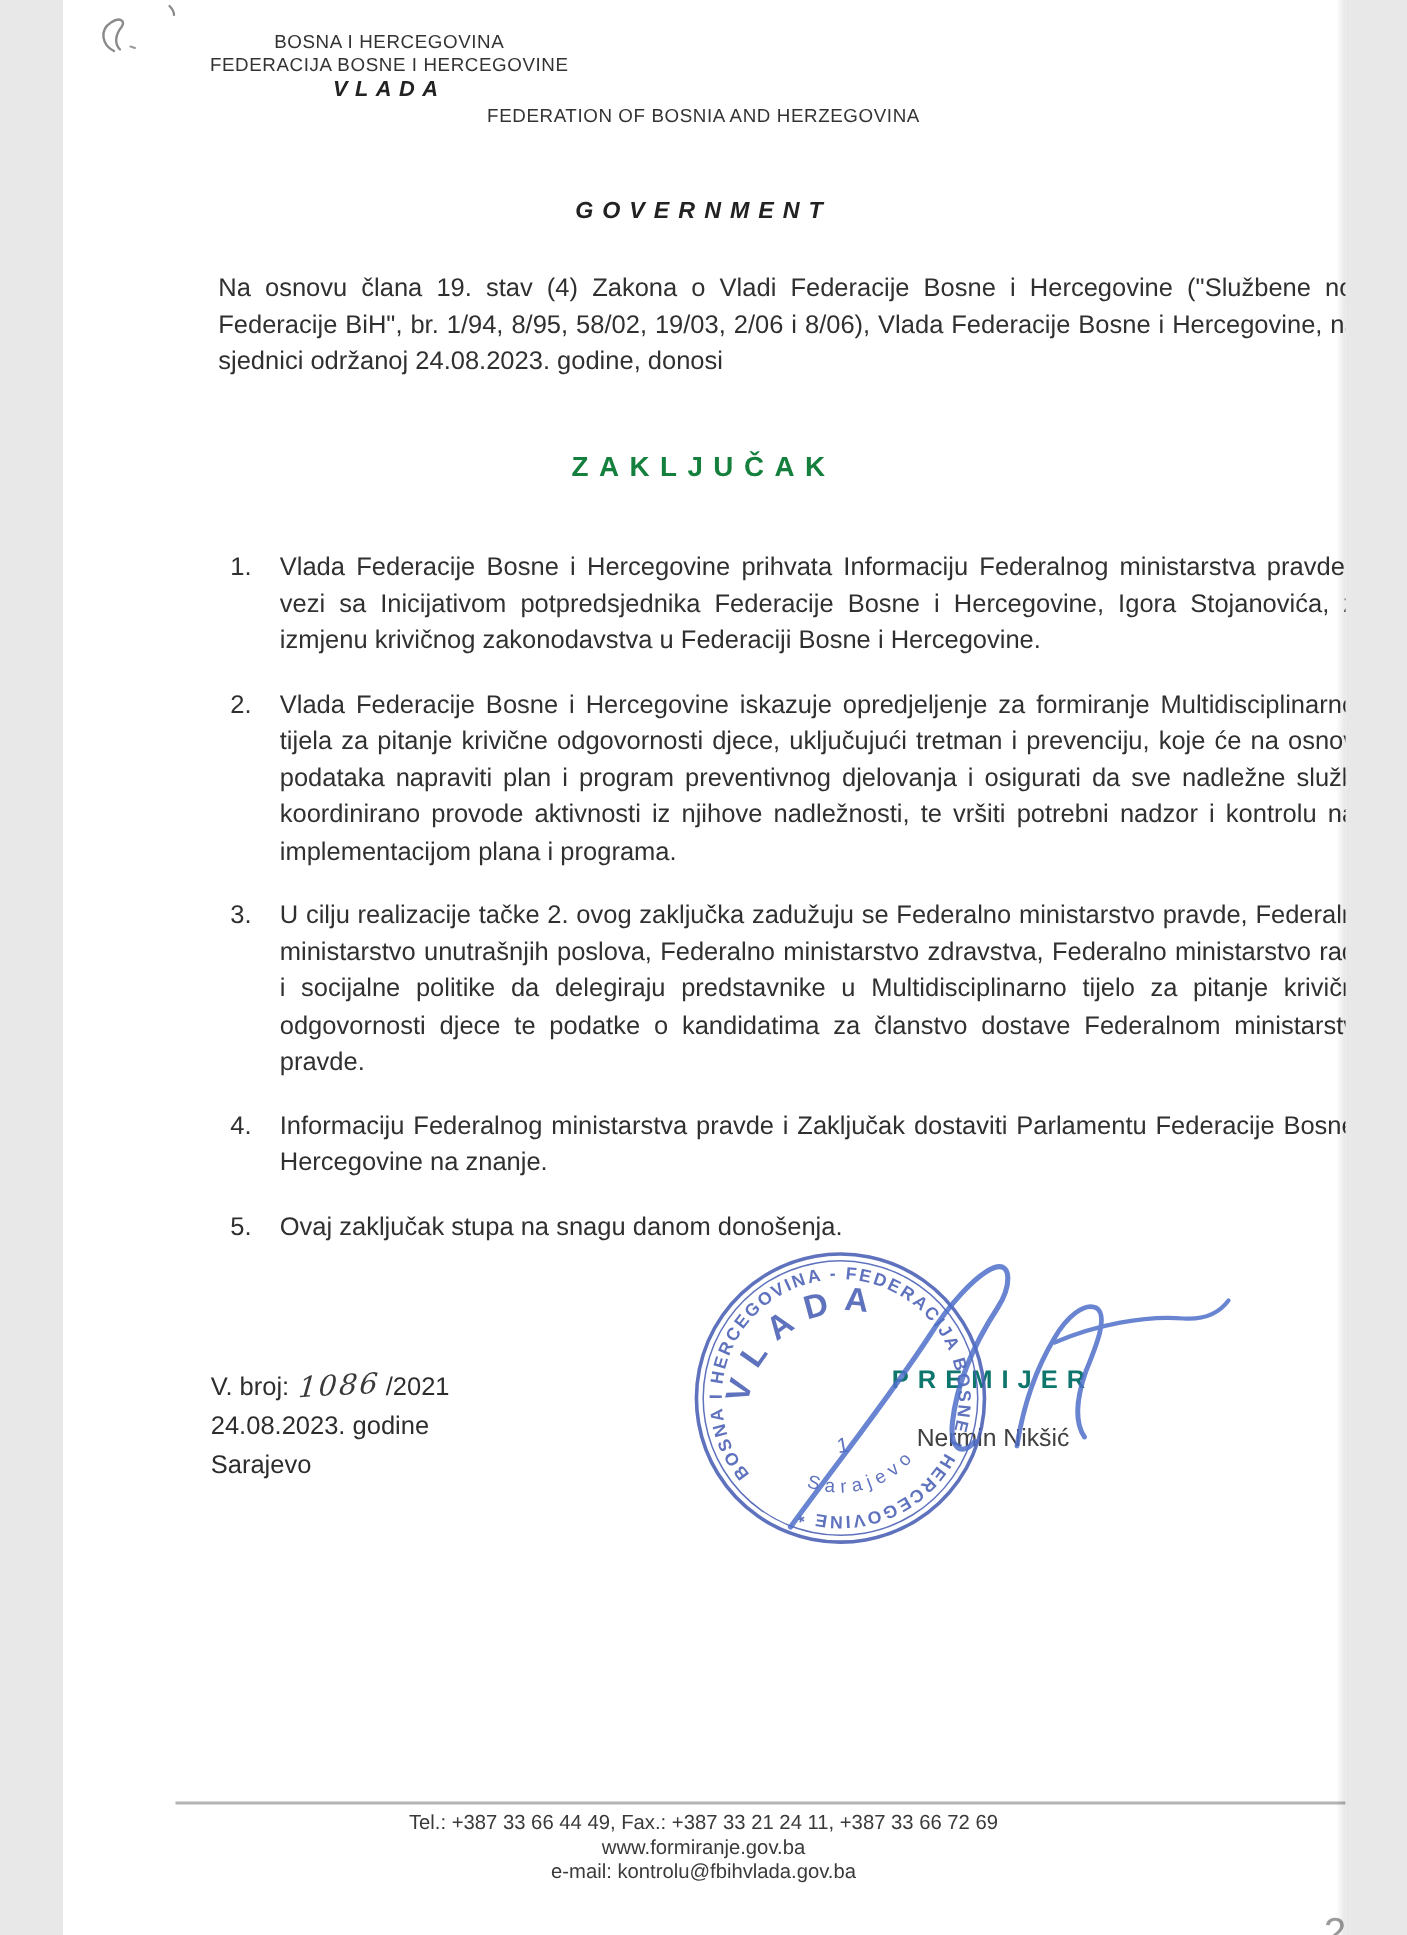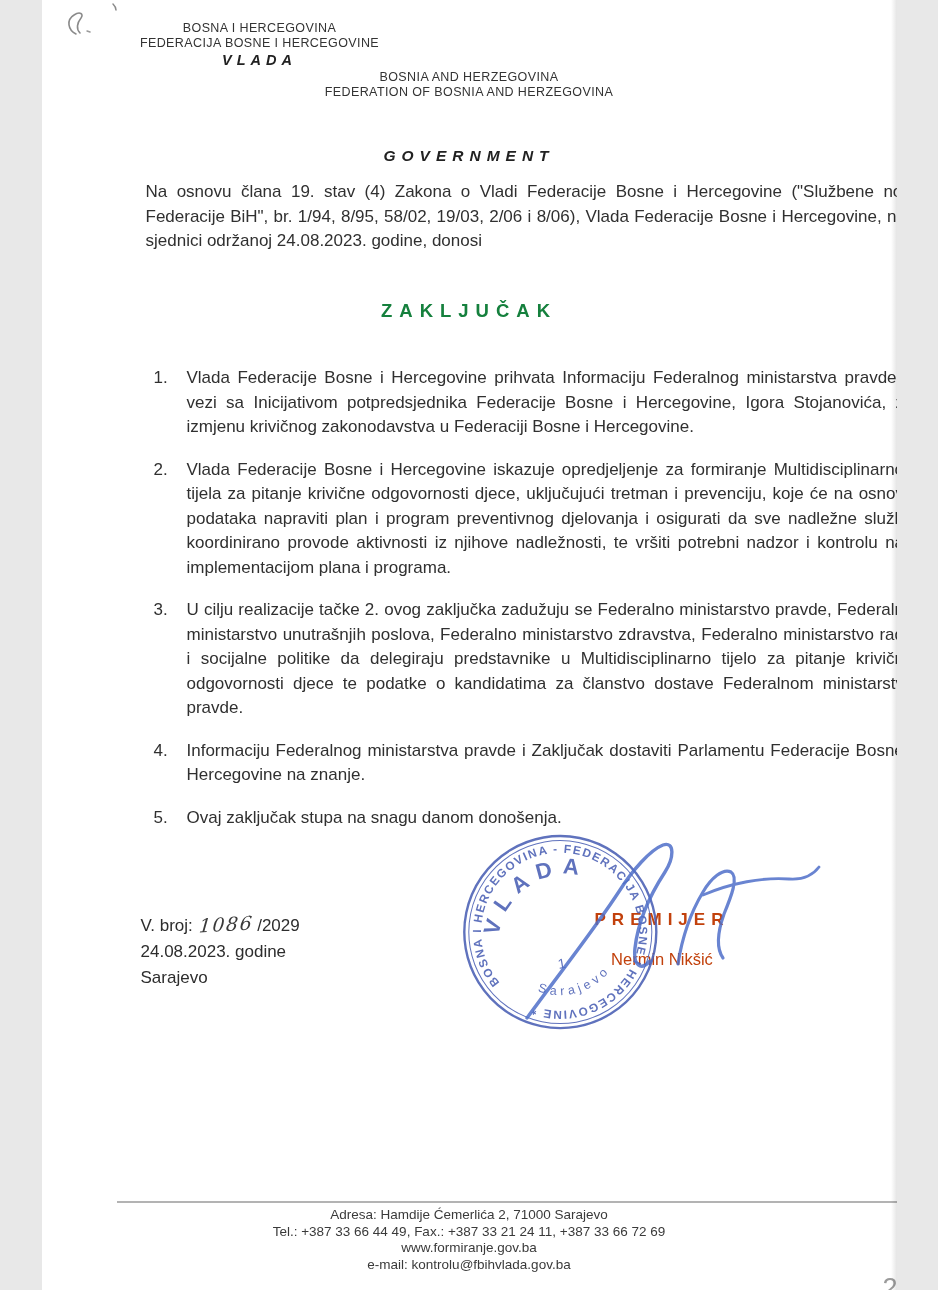--- a/index.html
+++ b/index.html
@@ -24,22 +24,22 @@
     font-size:18.5px;font-weight:bold;letter-spacing:7px;color:#15803d;}
   .items{position:absolute;left:112px;top:366px;width:760px;}
   .item{display:flex;margin-bottom:18px;font-size:17px;line-height:24.5px;color:#303030;}
   .item-num{flex:0 0 24px;margin-right:9px;}
   .item-text{flex:1;text-align:justify;}
   
   .vbroj{position:absolute;left:99px;top:911px;font-size:17px;line-height:26px;color:#2d2d2d;}
   .hand-number{display:inline-block;font-family:"DejaVu Serif",serif;font-style:italic;
     font-size:19px;letter-spacing:1.5px;transform:rotate(-3deg) skewX(-8deg);color:#3a3a3a;margin:0 4px 0 6px;}
   .premier{position:absolute;left:528px;top:910px;width:185px;text-align:center;}
-  .premier-title{font-size:17px;font-weight:bold;letter-spacing:6px;color:#c2410c;}
-  .premier-name{margin-top:20px;font-size:16.5px;color:#c2410c;}
+  .premier-title{font-size:17px;font-weight:bold;letter-spacing:6px;color:#0f766e;}
+  .premier-name{margin-top:20px;font-size:16.5px;color:#404040;}
   
   .stamp{position:absolute;left:416px;top:830px;width:206px;height:212px;
     transform:rotate(-10deg);opacity:0.88;}
   .stamp text{font-family:"Liberation Sans",sans-serif;}
   .signature{position:absolute;left:430px;top:818px;width:360px;height:250px;opacity:0.85;}
   .pen-marks{position:absolute;left:12px;top:0;width:90px;height:48px;}
   
   .footer-rule{position:absolute;left:75px;top:1201px;width:801px;height:2px;background:#b3b3b3;}
   .footer{position:absolute;left:0;top:1207px;width:100%;text-align:center;
     font-size:13.5px;line-height:16.5px;color:#3a3a3a;}
@@ -57,21 +57,20 @@
   </svg>
 
   <div class="hdr-block hdr-left">
     <div>BOSNA I HERCEGOVINA</div>
     <div>FEDERACIJA BOSNE I HERCEGOVINE</div>
     <div class="hdr-title">VLADA</div>
   </div>
 
 
   <div class="hdr-block hdr-center">
-    <div>BOSNIA AND HERZEGOVINA</div>
     <div>FEDERATION OF BOSNIA AND HERZEGOVINA</div>
     <div class="hdr-title">GOVERNMENT</div>
   </div>
 
   <p class="intro">Na osnovu člana 19. stav (4) Zakona o Vladi Federacije Bosne i Hercegovine ("Službene novine Federacije BiH", br. 1/94, 8/95, 58/02, 19/03, 2/06 i 8/06), Vlada Federacije Bosne i Hercegovine, na 11. sjednici održanoj 24.08.2023. godine, donosi</p>
 
   <div class="doc-title">ZAKLJUČAK</div>
 
   <div class="items">
     <div class="item">
@@ -91,21 +90,21 @@
       <span class="item-text">Informaciju Federalnog ministarstva pravde i Zaključak dostaviti Parlamentu Federacije Bosne i Hercegovine na znanje.</span>
     </div>
     <div class="item">
       <span class="item-num">5.</span>
       <span class="item-text">Ovaj zaključak stupa na snagu danom donošenja.</span>
     </div>
   </div>
 
   <div class="vbroj">
     <div>
-      <span>V. broj:</span><span class="hand-number">1086</span><span>/2029</span>
+      <span>V. broj:</span><span class="hand-number">1086</span><span>/2021</span>
     </div>
     <div>24.08.2023. godine</div>
     <div>Sarajevo</div>
   </div>
 
   <div class="premier">
     <div class="premier-title">PREMIJER</div>
     <div class="premier-name">Nermin Nikšić</div>
   </div>
 
@@ -134,21 +133,20 @@
   </svg>
 
   <svg class="signature" viewBox="0 0 360 250">
     <path d="M 55 200 C 90 152, 122 112, 148 72 C 160 53, 178 32, 191 27 C 203 23, 202 40, 193 54 C 178 77, 166 103, 163 130 C 161 148, 169 153, 178 143" fill="none" stroke-width="3.4" stroke-linecap="round" stroke="#4f6fc9"></path>
     <path d="M 206 146 C 210 120, 219 94, 231 74 C 239 60, 251 50, 259 54 C 267 59, 259 79, 252 96 C 246 113, 244 130, 251 140" fill="none" stroke-width="3.2" stroke-linecap="round" stroke="#4f6fc9"></path>
     <path d="M 231 77 C 259 65, 291 59, 317 61 C 331 62, 341 57, 347 49" fill="none" stroke-width="2.8" stroke-linecap="round" stroke="#4f6fc9"></path>
   </svg>
 
   <div class="footer-rule"></div>
   <div class="footer">
-    <div>Adresa: Hamdije Ćemerlića 2, 71000 Sarajevo</div>
     <div>Tel.: +387 33 66 44 49, Fax.: +387 33 21 24 11, +387 33 66 72 69</div>
     <div>www.formiranje.gov.ba</div>
     <div>e-mail: kontrolu@fbihvlada.gov.ba</div>
   </div>
 
   <div class="page-num">2/2</div>
 
   <div class="edge-shadow"></div>
 </div>
 

